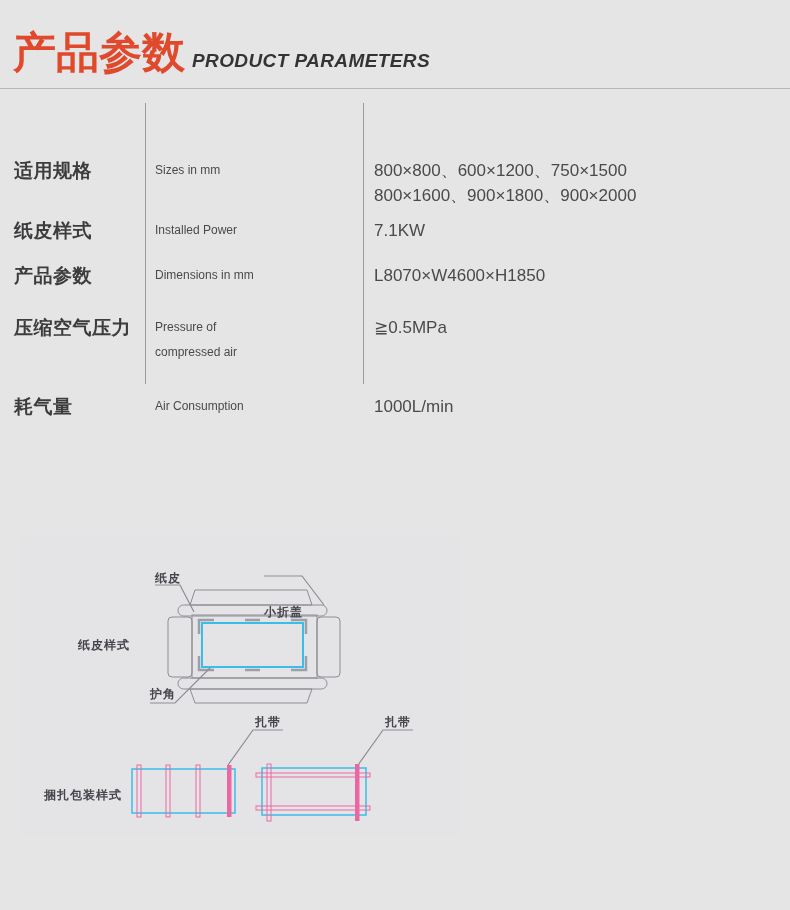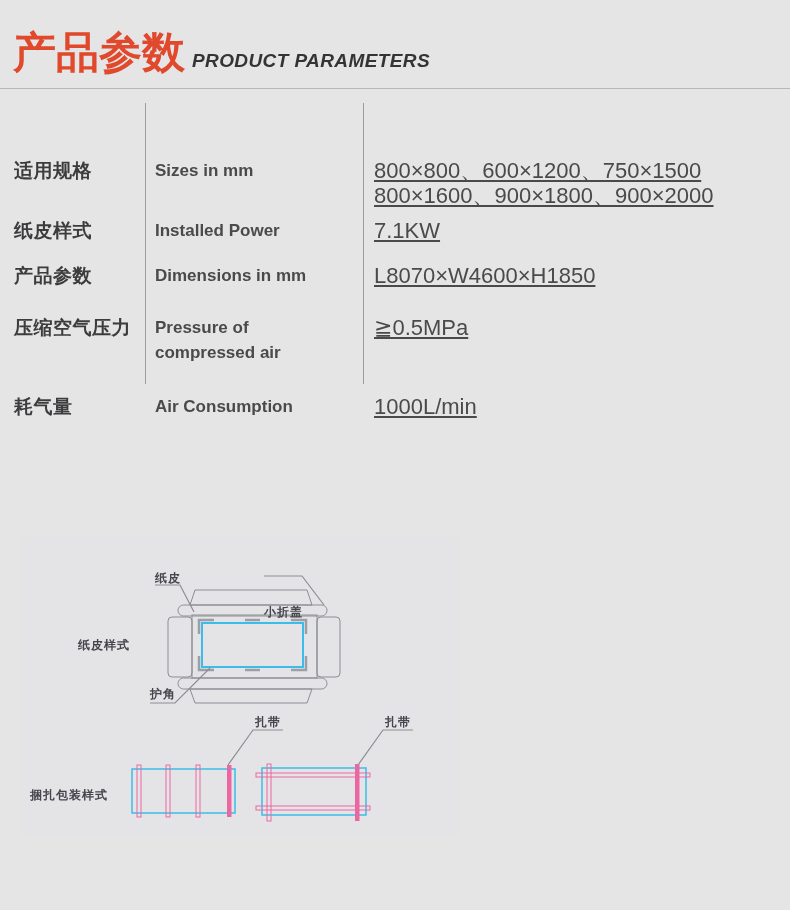--- a/index.html
+++ b/index.html
@@ -22,42 +22,42 @@
   .h2-en { left:234px; top:465px; }
 
   
   .hr-top { position:absolute; left:0; top:88px; width:790px; height:1px; background:#b7b7ba; }
   .vline  { position:absolute; top:103px; height:281px; width:1px; background:#9c9c9f; }
   .v1 { left:145px; }
   .v2 { left:363px; }
   .trow { position:absolute; left:0; width:790px; }
   .cell { position:absolute; top:0; line-height:25px; white-space:pre-line;margin-top:44px; }
   .c-zh { left:14px;  font-size:19px; font-weight:bold; color:#3c3c3e; letter-spacing:0.5px; }
-  .c-en { left:155px; font-size:17px; color:#4a4a4c;font-weight:bold; }
-  .c-val{ left:374px; font-size:22px; color:#4a4a4c;text-decoration:underline; }
+  .c-en { left:155px; font-size:12px; color:#4a4a4c; }
+  .c-val{ left:374px; font-size:17px; color:#4a4a4c; }
   .r1 { top:114px; } .r2 { top:174px; } .r3 { top:219px; } .r4 { top:271px; } .r5 { top:350px; }
 
   
   .panel {
     position:absolute; left:22px; top:536px; width:416px; height:301px;
     background:#e4e4e7;
     padding-left:20px;
   }
   .panel svg { position:absolute; left:0; top:0; }
   .dlabel {
     position:absolute; font-size:12px; font-weight:bold; color:#45454d;
     line-height:13px; white-space:nowrap; letter-spacing:1px;
   }
   .lbl-paper-skin   { left:133px; top:36px; }
   .lbl-fold-flap    { left:242px; top:26px;margin-top:44px; }
   .lbl-skin-style   { left:56px;  top:103px; }
   .lbl-corner       { left:128px; top:152px; }
   .lbl-strap-left   { left:233px; top:180px; }
   .lbl-strap-right  { left:363px; top:180px; }
-  .lbl-bundle-style { left:8px;  top:253px; }
+  .lbl-bundle-style { left:22px;  top:253px; }
 </style>
 </head>
 <body>
 
 <div class="page">
 
   <div class="h-zh h1-zh">产品参数</div>
   <div class="h-en h1-en">PRODUCT PARAMETERS</div>
 
   <div class="hr-top"></div>

